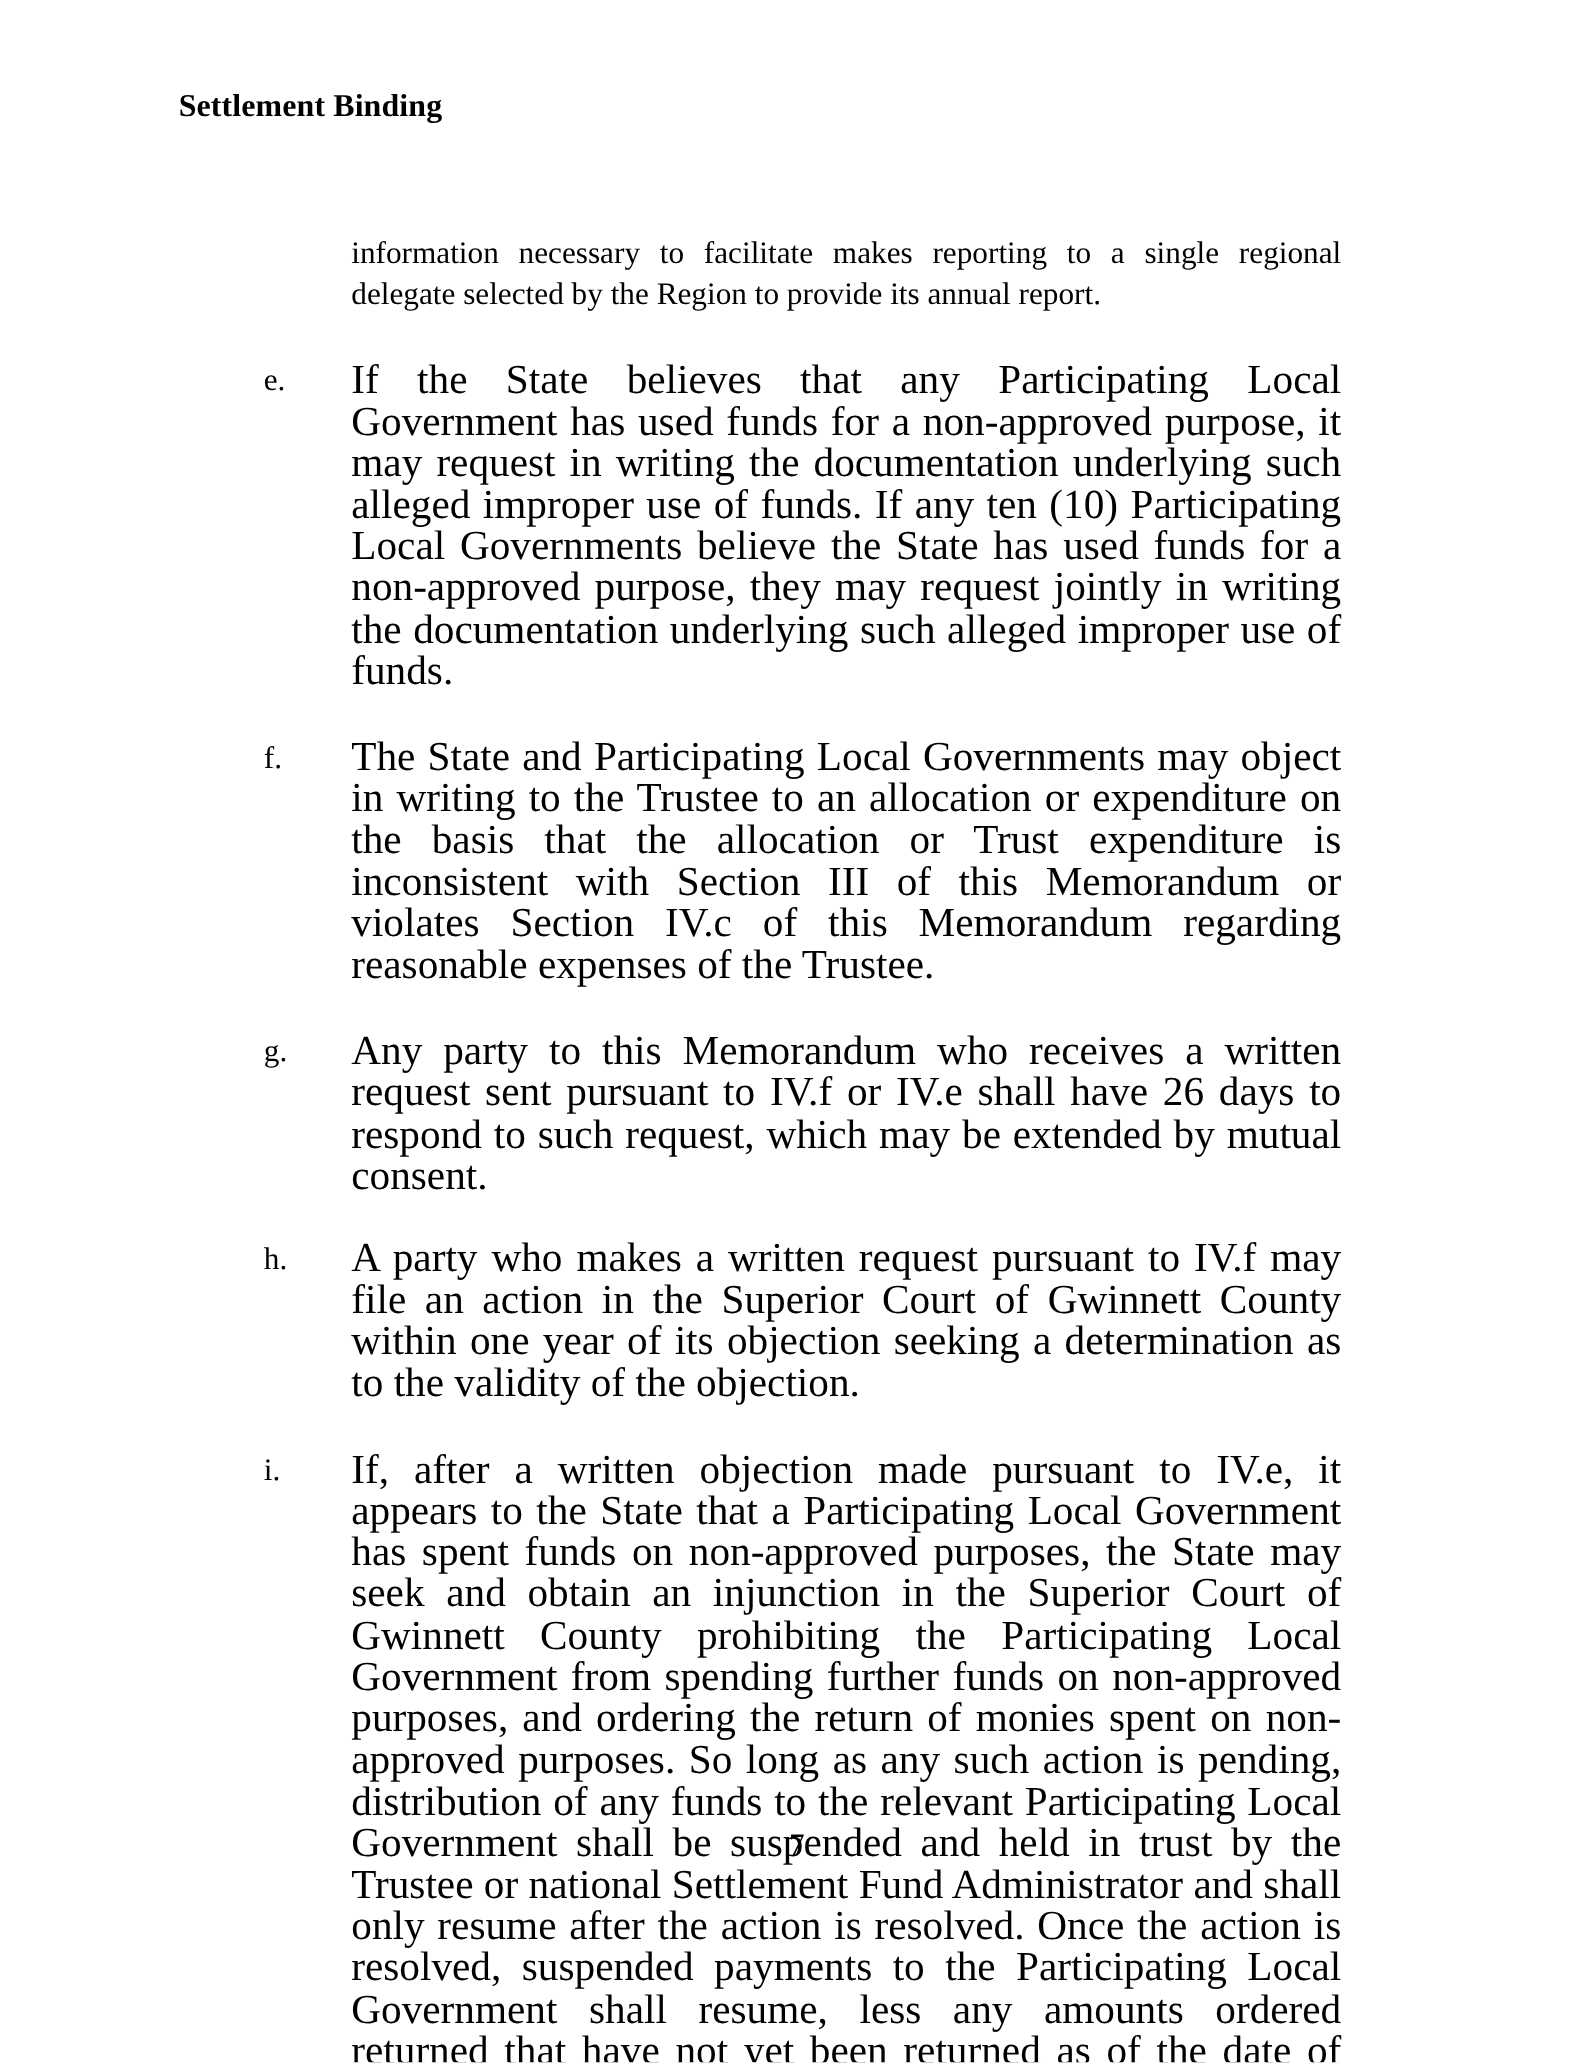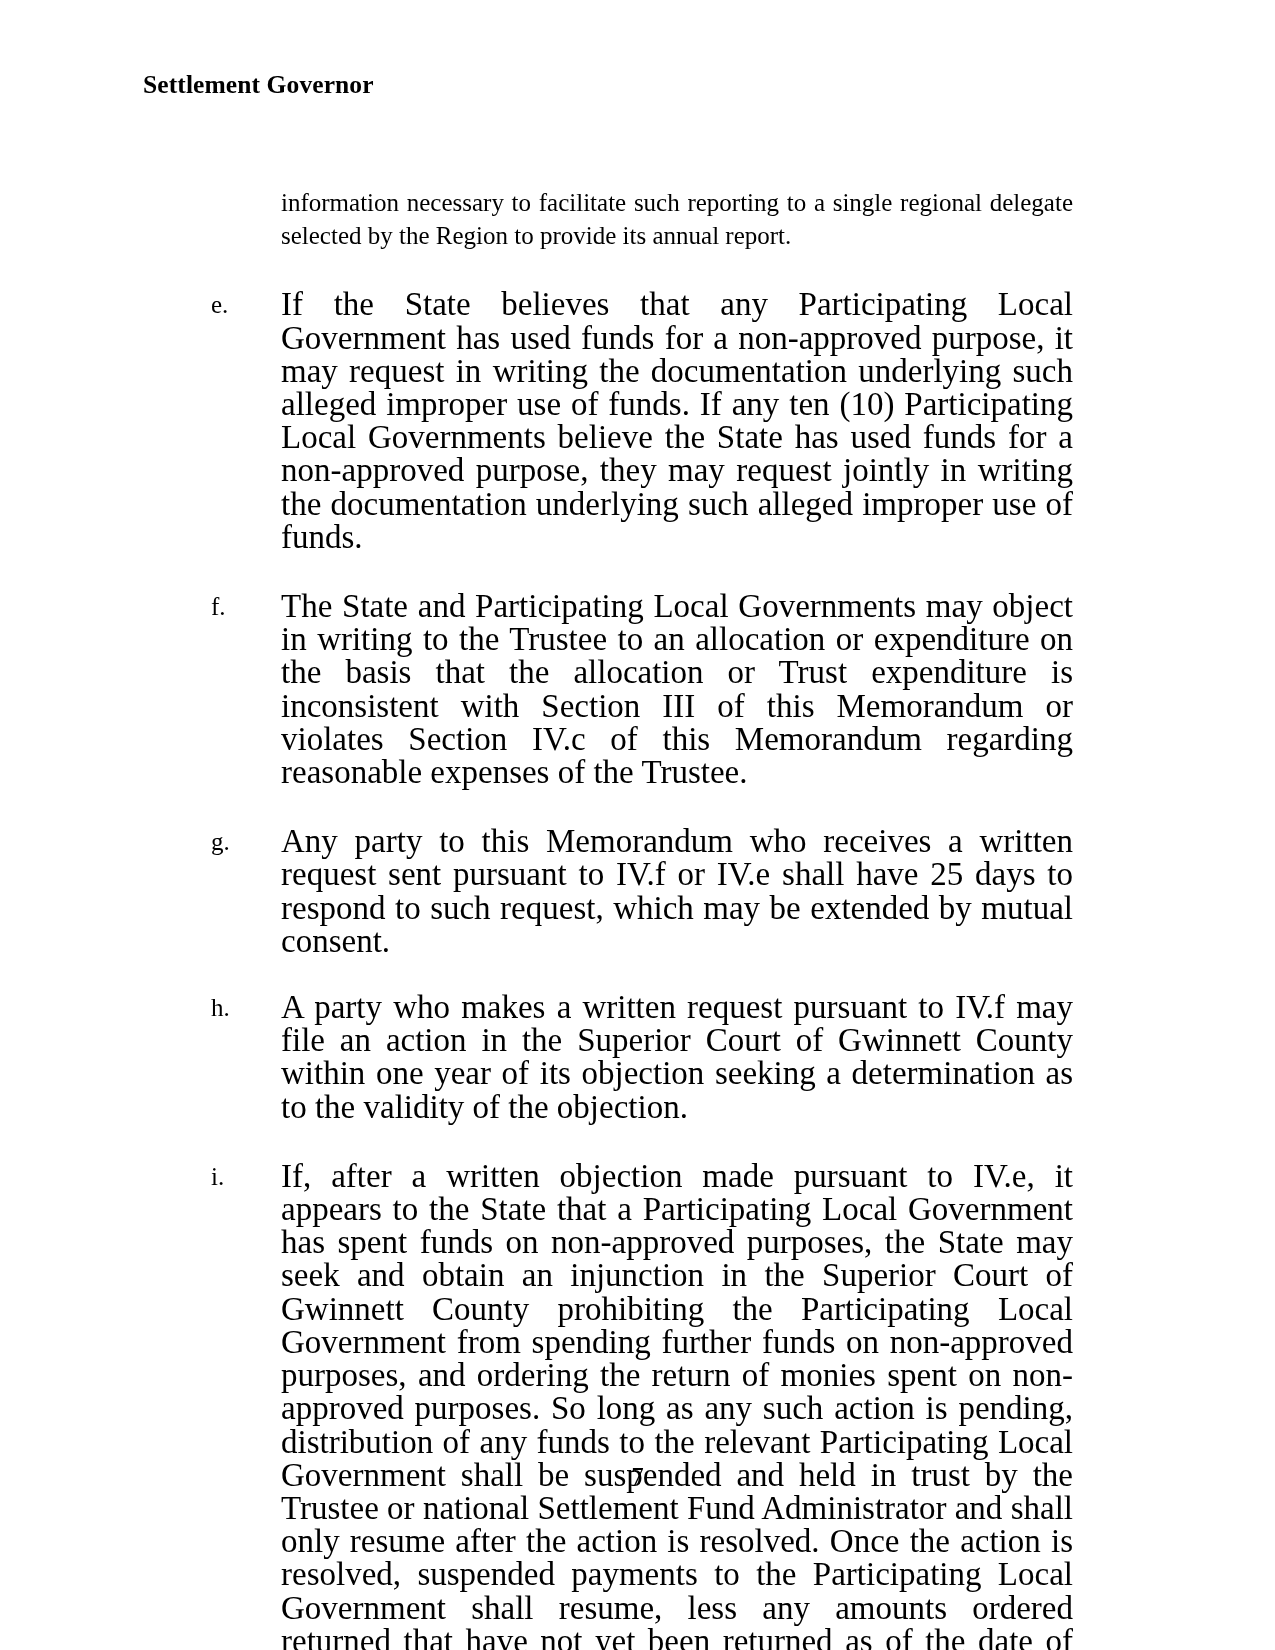--- a/index.html
+++ b/index.html
@@ -99,40 +99,40 @@
     font-size: 25px;
     line-height: 30px;
   }
 </style>
 </head>
 <body>
 
 <div class="page">
 
   <div class="doc-header">
-    <div class="hdr-line">Settlement Governor</div>
+    <div class="hdr-line">Settlement Binding</div>
   </div>
 
   <div class="body-block">
 
-    <div class="para para-cont">information necessary to facilitate such reporting to a single regional delegate selected by the Region to provide its annual report.</div>
+    <div class="para para-cont">information necessary to facilitate makes reporting to a single regional delegate selected by the Region to provide its annual report.</div>
 
     <div class="item gap-lg">
       <span class="marker">e.</span>
       <div class="content">If the State believes that any Participating Local Government has used funds for a non-approved purpose, it may request in writing the documentation underlying such alleged improper use of funds.  If any ten (10) Participating Local Governments believe the State has used funds for a non-approved purpose, they may request jointly in writing the documentation underlying such alleged improper use of funds.</div>
     </div>
 
     <div class="item gap-lg">
       <span class="marker">f.</span>
       <div class="content">The State and Participating Local Governments may object in writing to the Trustee to an allocation or expenditure on the basis that the allocation or Trust expenditure is inconsistent with Section III of this Memorandum or violates Section IV.c of this Memorandum regarding reasonable expenses of the Trustee.</div>
     </div>
 
     <div class="item gap-lg">
       <span class="marker">g.</span>
-      <div class="content">Any party to this Memorandum who receives a written request sent pursuant to IV.f or IV.e shall have 25 days to respond to such request, which may be extended by mutual consent.</div>
+      <div class="content">Any party to this Memorandum who receives a written request sent pursuant to IV.f or IV.e shall have 26 days to respond to such request, which may be extended by mutual consent.</div>
     </div>
 
     <div class="item">
       <span class="marker">h.</span>
       <div class="content">A party who makes a written request pursuant to IV.f may file an action in the Superior Court of Gwinnett County within one year of its objection seeking a determination as to the validity of the objection.</div>
     </div>
 
     <div class="item gap-lg">
       <span class="marker">i.</span>
       <div class="content">If, after a written objection made pursuant to IV.e, it appears to the State that a Participating Local Government has spent funds on non-approved purposes, the State may seek and obtain an injunction in the Superior Court of Gwinnett County prohibiting the Participating Local Government from spending further funds on non-approved purposes, and ordering the return of monies spent on non-approved purposes.  So long as any such action is pending, distribution of any funds to the relevant Participating Local Government shall be suspended and held in trust by the Trustee or national Settlement Fund Administrator and shall only resume after the action is resolved.  Once the action is resolved, suspended payments to the Participating Local Government shall resume, less any amounts ordered returned that have not yet been returned as of the date of the resumption of suspended payments.</div>

